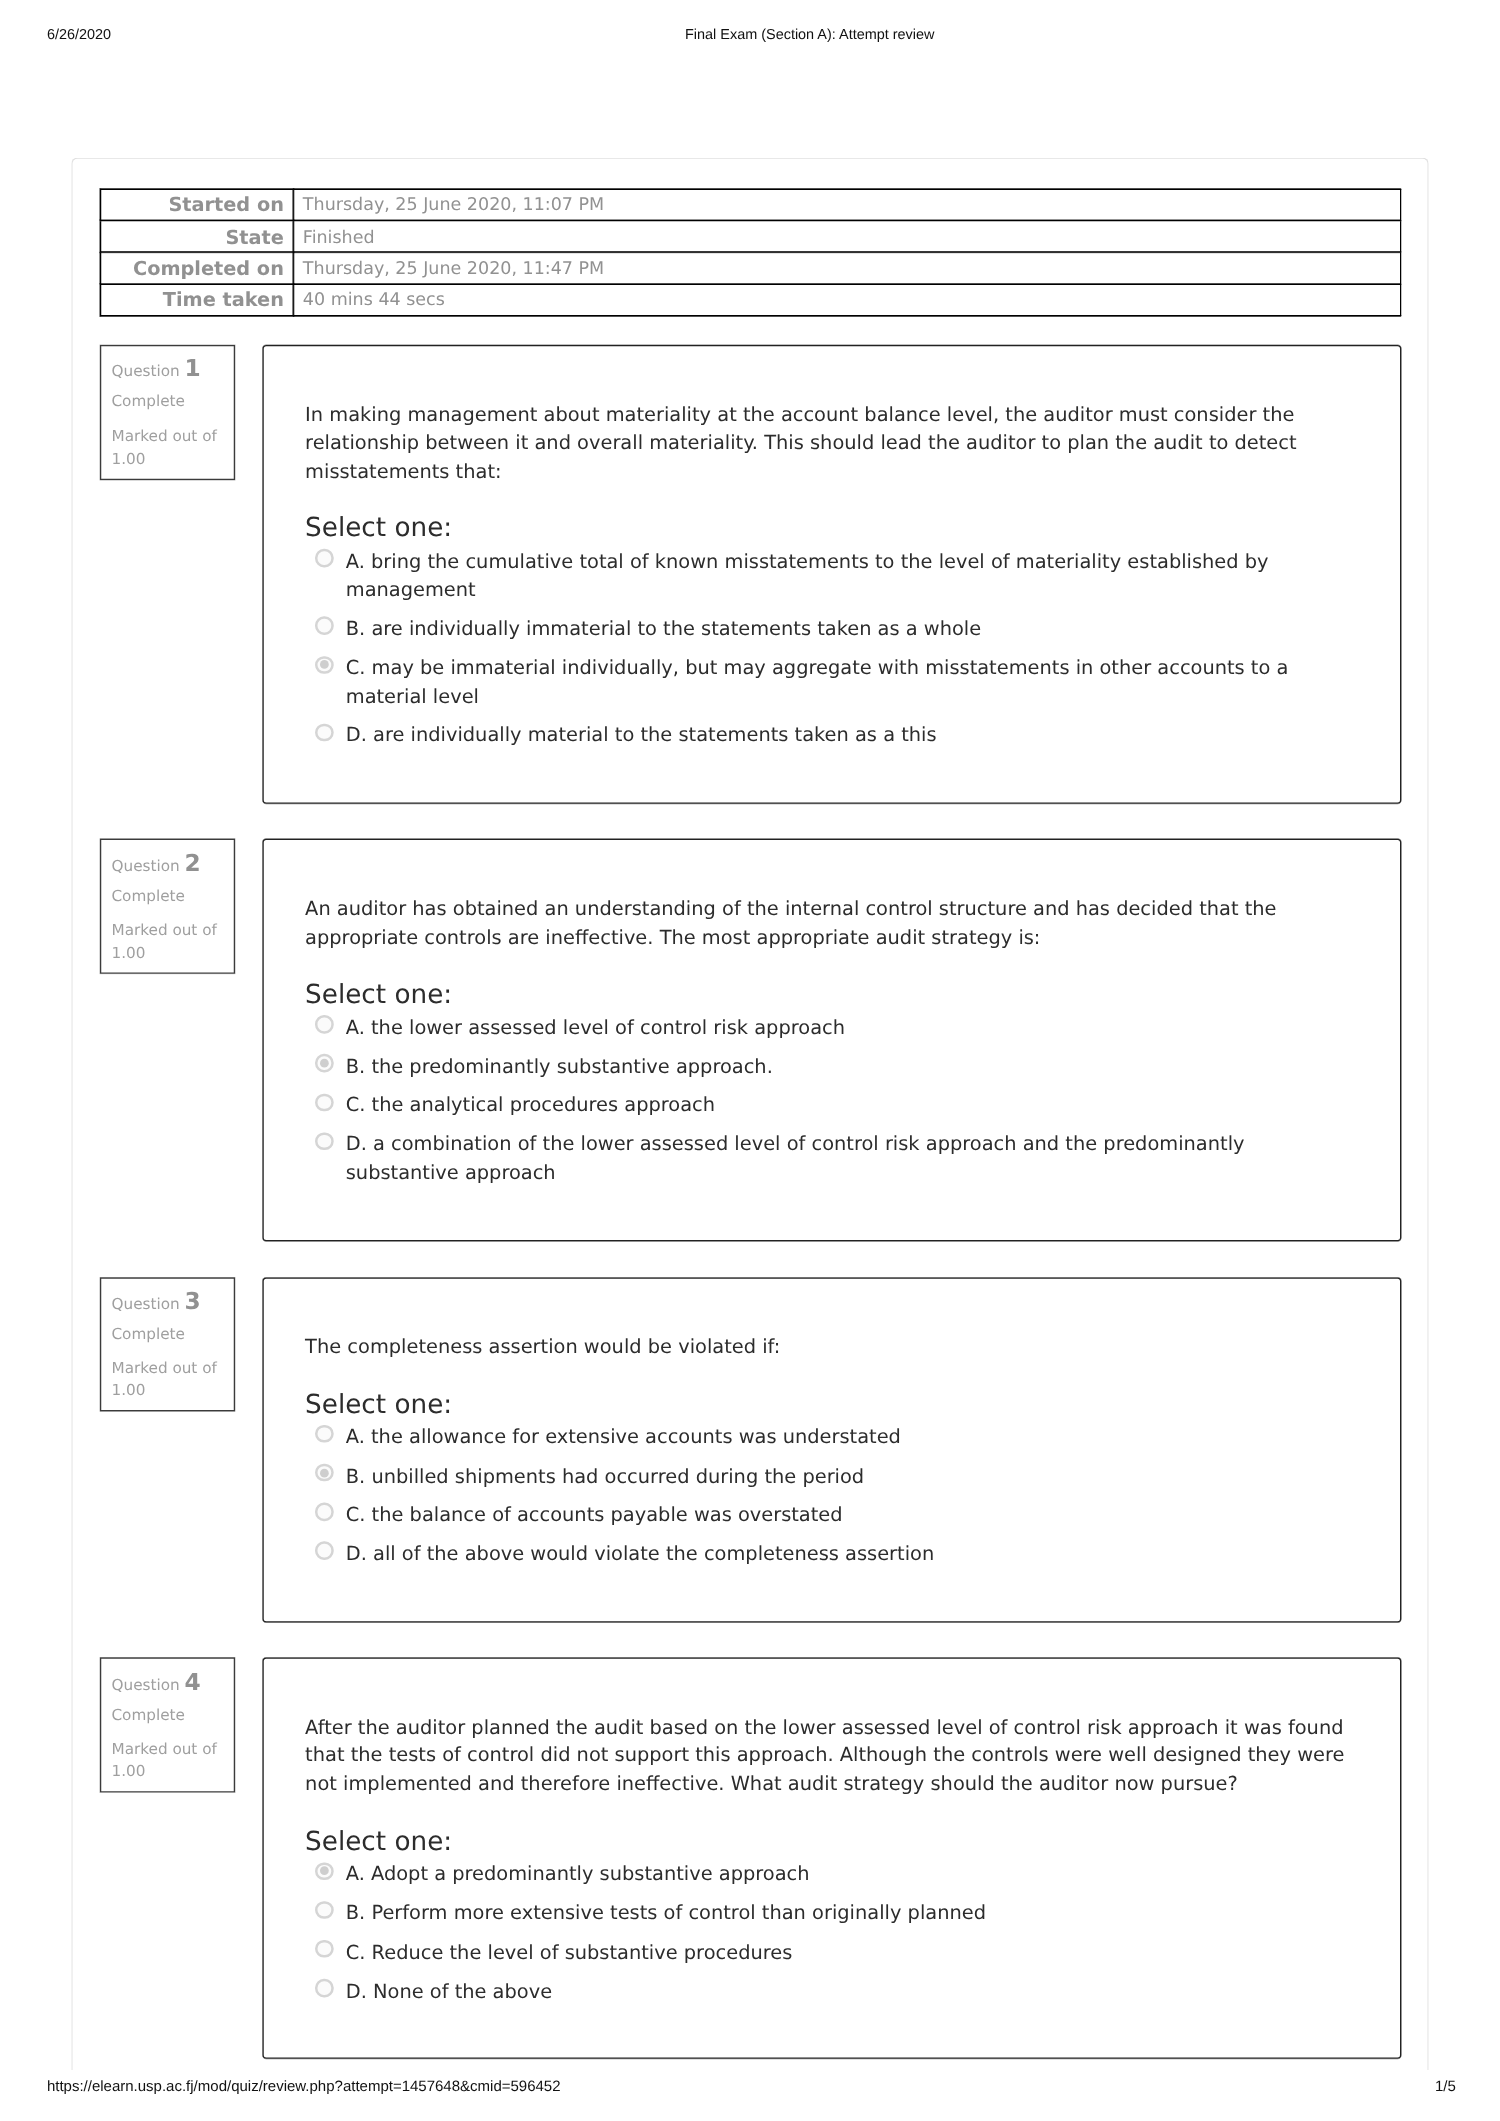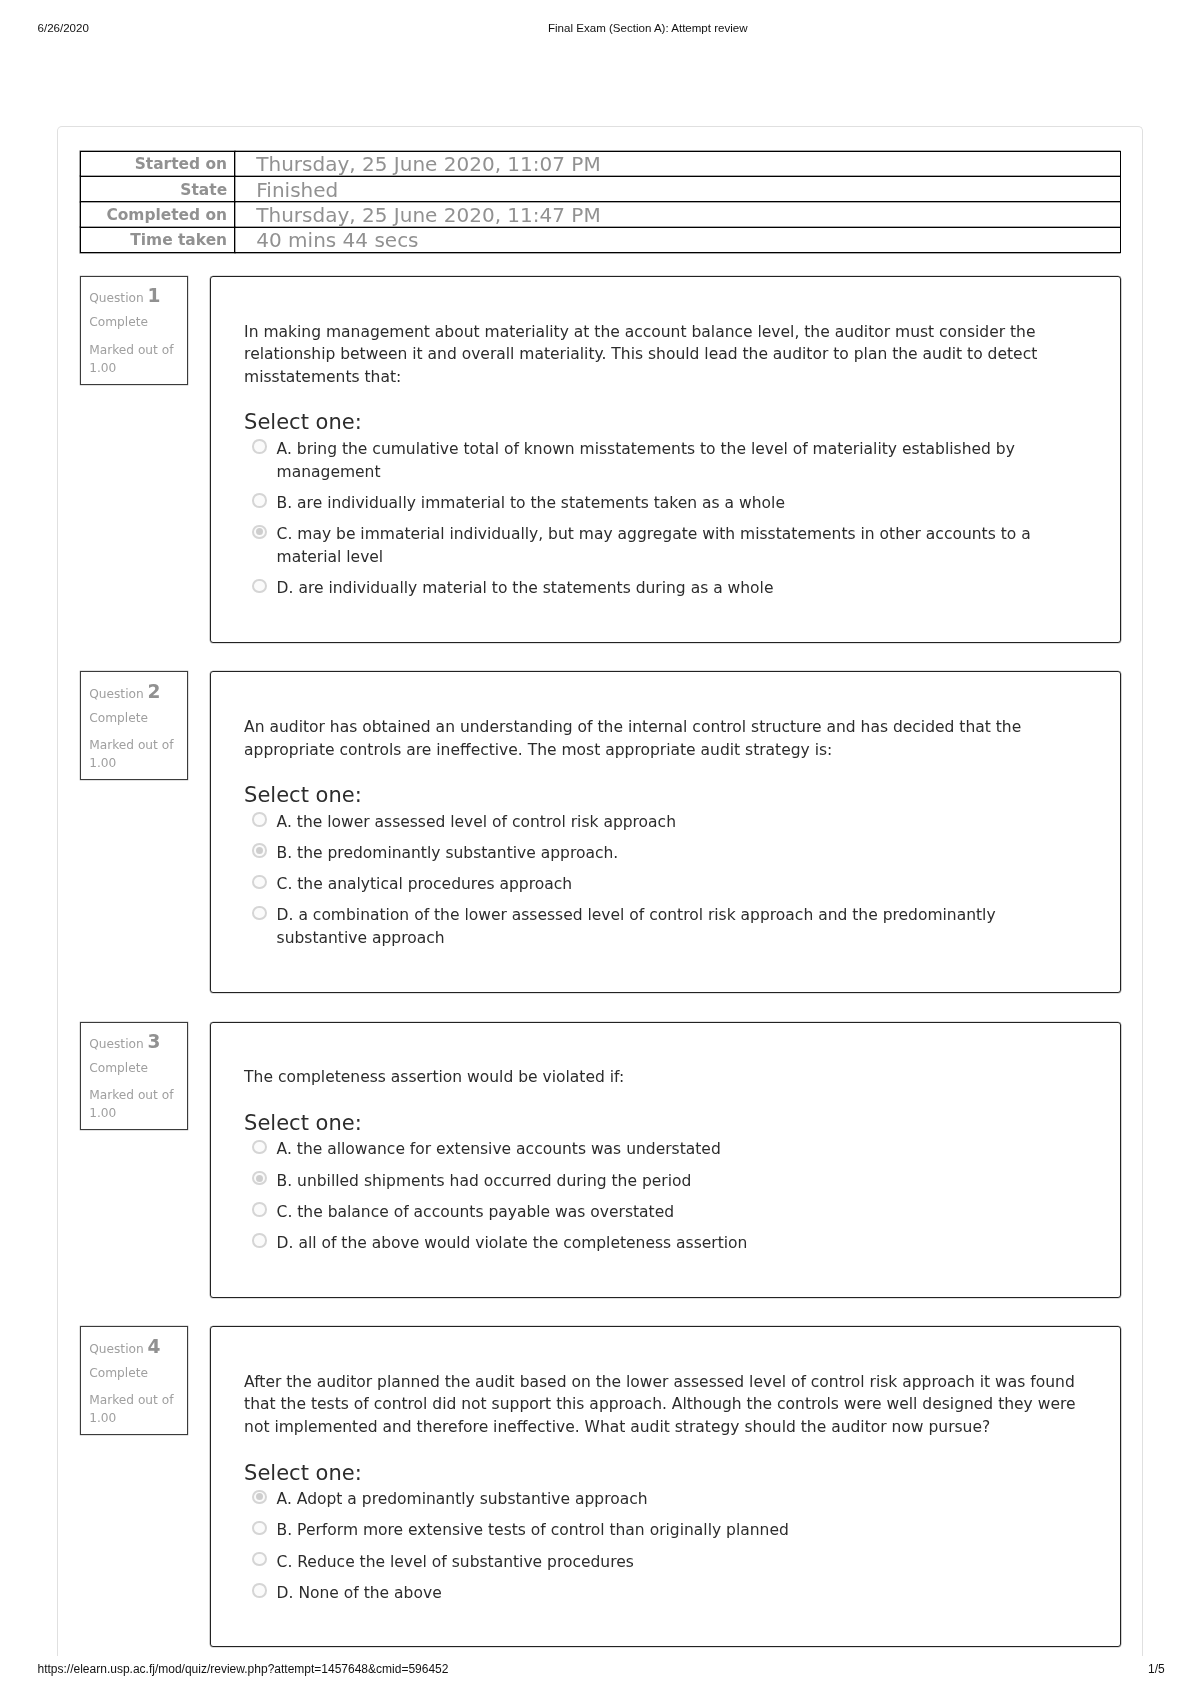--- a/index.html
+++ b/index.html
@@ -32,21 +32,21 @@
     border: 1px solid #e0e0e0; border-bottom: none; border-radius: 5px 5px 0 0;
     background: #fff;
   }
   .inner { position: absolute; left: 21.8px; top: 23.5px; width: 1041px; }
 
   table.summary { border-collapse: collapse; width: 1041px; table-layout: fixed;
                   font-size: 15.45px; color: #919191; }
   table.summary td { border: 1px solid #000; box-shadow: 0 0 0 0.55px rgba(0,0,0,0.62); padding: 2px 7.2px 0 9.5px; line-height: 17px;
                      vertical-align: middle; height: 25.4px; }
   table.summary td.k { width: 154.5px; text-align: right; font-weight: bold; margin-top: 24px; }
-  table.summary td.v { padding-left: 21px; font-size: 20px; }
+  table.summary td.v { padding-left: 7px; font-size: 14px; }
 
   .q-wrap { position: relative; margin-top: 28.9px; min-height: 112px; }
   .q-wrap:first-child { margin-top: 23px; }
   .q-info {
     position: absolute; left: 0; top: 0; width: 108px; border: 1px solid #3b3b3b; box-shadow: 0 0 0 0.3px rgba(0,0,0,0.4);
     padding: 8.4px 8px 6.2px 8.4px; color: #9f9f9f; font-size: 12.2px; line-height: 17.9px;
   }
   .q-info .qno { line-height: 21.4px; }
   .q-info .qno b { font-size: 18.6px; font-weight: bold; color:#919191; }
   .q-info .qstate { margin-top: 4.6px; }
@@ -114,21 +114,21 @@
               <div class="opt">
                 <span class="radio"></span>
                 <span class="opt-label">B. are individually immaterial to the statements taken as a whole</span>
               </div>
               <div class="opt">
                 <span class="radio sel"></span>
                 <span class="opt-label">C. may be immaterial individually, but may aggregate with misstatements in other accounts to a material level</span>
               </div>
               <div class="opt">
                 <span class="radio"></span>
-                <span class="opt-label">D. are individually material to the statements during as a whole</span>
+                <span class="opt-label">D. are individually material to the statements taken as a this</span>
               </div>
             </div>
           </div>
         </div>
         <div class="q-wrap">
           <div class="q-info">
             <div class="qno"><span>Question</span> <b>2</b></div>
             <div class="qstate">Complete</div>
             <div class="qmark">
               <div>Marked out of</div>

